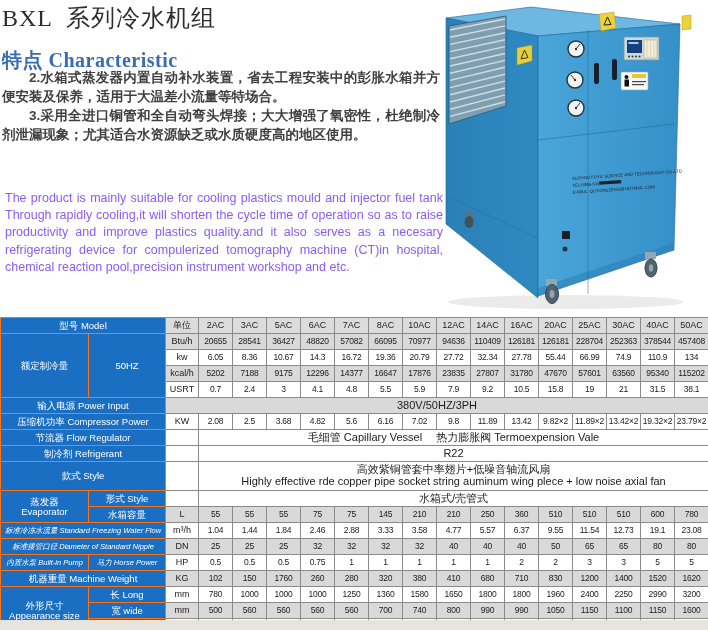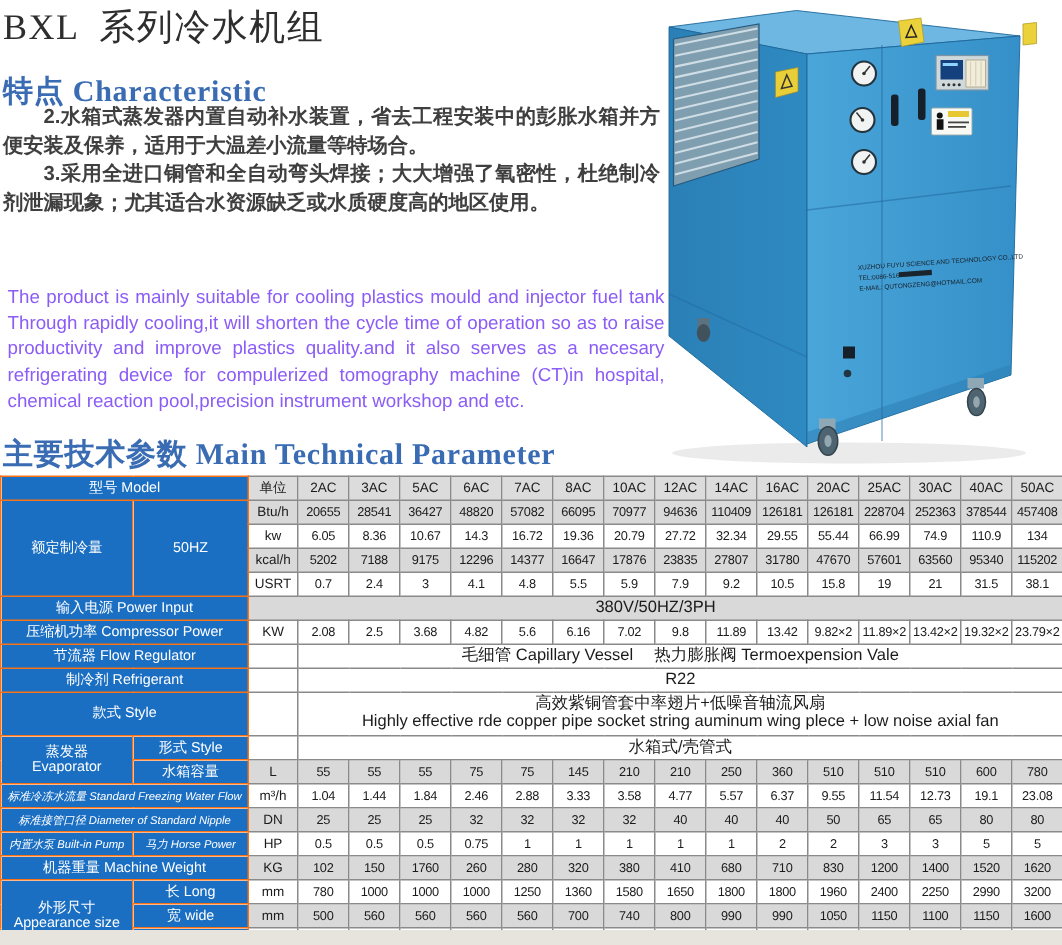--- a/index.html
+++ b/index.html
@@ -156,21 +156,20 @@
 
   <h2 class="sec-head" id="feat-head"><span>特点</span> <span class="en">Characteristic</span></h2>
 
   <div class="features">
     <p>2.水箱式蒸发器内置自动补水装置，省去工程安装中的彭胀水箱并方便安装及保养，适用于大温差小流量等特场合。</p>
     <p>3.采用全进口铜管和全自动弯头焊接；大大增强了氧密性，杜绝制冷剂泄漏现象；尤其适合水资源缺乏或水质硬度高的地区使用。</p>
   </div>
 
   <p class="en-para">The product is mainly suitable for cooling plastics mould and injector fuel tank Through rapidly cooling,it will shorten the cycle time of operation so as to raise productivity and improve plastics quality.and it also serves as a necesary refrigerating device for compulerized tomography machine (CT)in hospital, chemical reaction pool,precision instrument workshop and etc.</p>
 
-  <h2 class="sec-head" id="param-head"><span>主要技术参数</span> <span class="en">Main Technical Parameter</span></h2>
 
   <div class="tbl-wrap">
     <table>
       <colgroup>
         <col style="width:88px">
           <col style="width:77px">
           <col style="width:33px">
         <col span="15" style="width:34px">
       </colgroup>
       <tbody id="tbl-body">
@@ -217,21 +216,21 @@
             <td class="unit ">kw</td>
             <td class="">6.05</td>
             <td class="">8.36</td>
             <td class="">10.67</td>
             <td class="">14.3</td>
             <td class="">16.72</td>
             <td class="">19.36</td>
             <td class="">20.79</td>
             <td class="">27.72</td>
             <td class="">32.34</td>
-            <td class="">29.55</td>
+            <td class="">27.78</td>
             <td class="">55.44</td>
             <td class="">66.99</td>
             <td class="">74.9</td>
             <td class="">110.9</td>
             <td class="">134</td>
           </tr>
           <tr>
             <td class="unit shade">kcal/h</td>
             <td class="shade">5202</td>
             <td class="shade">7188</td>

